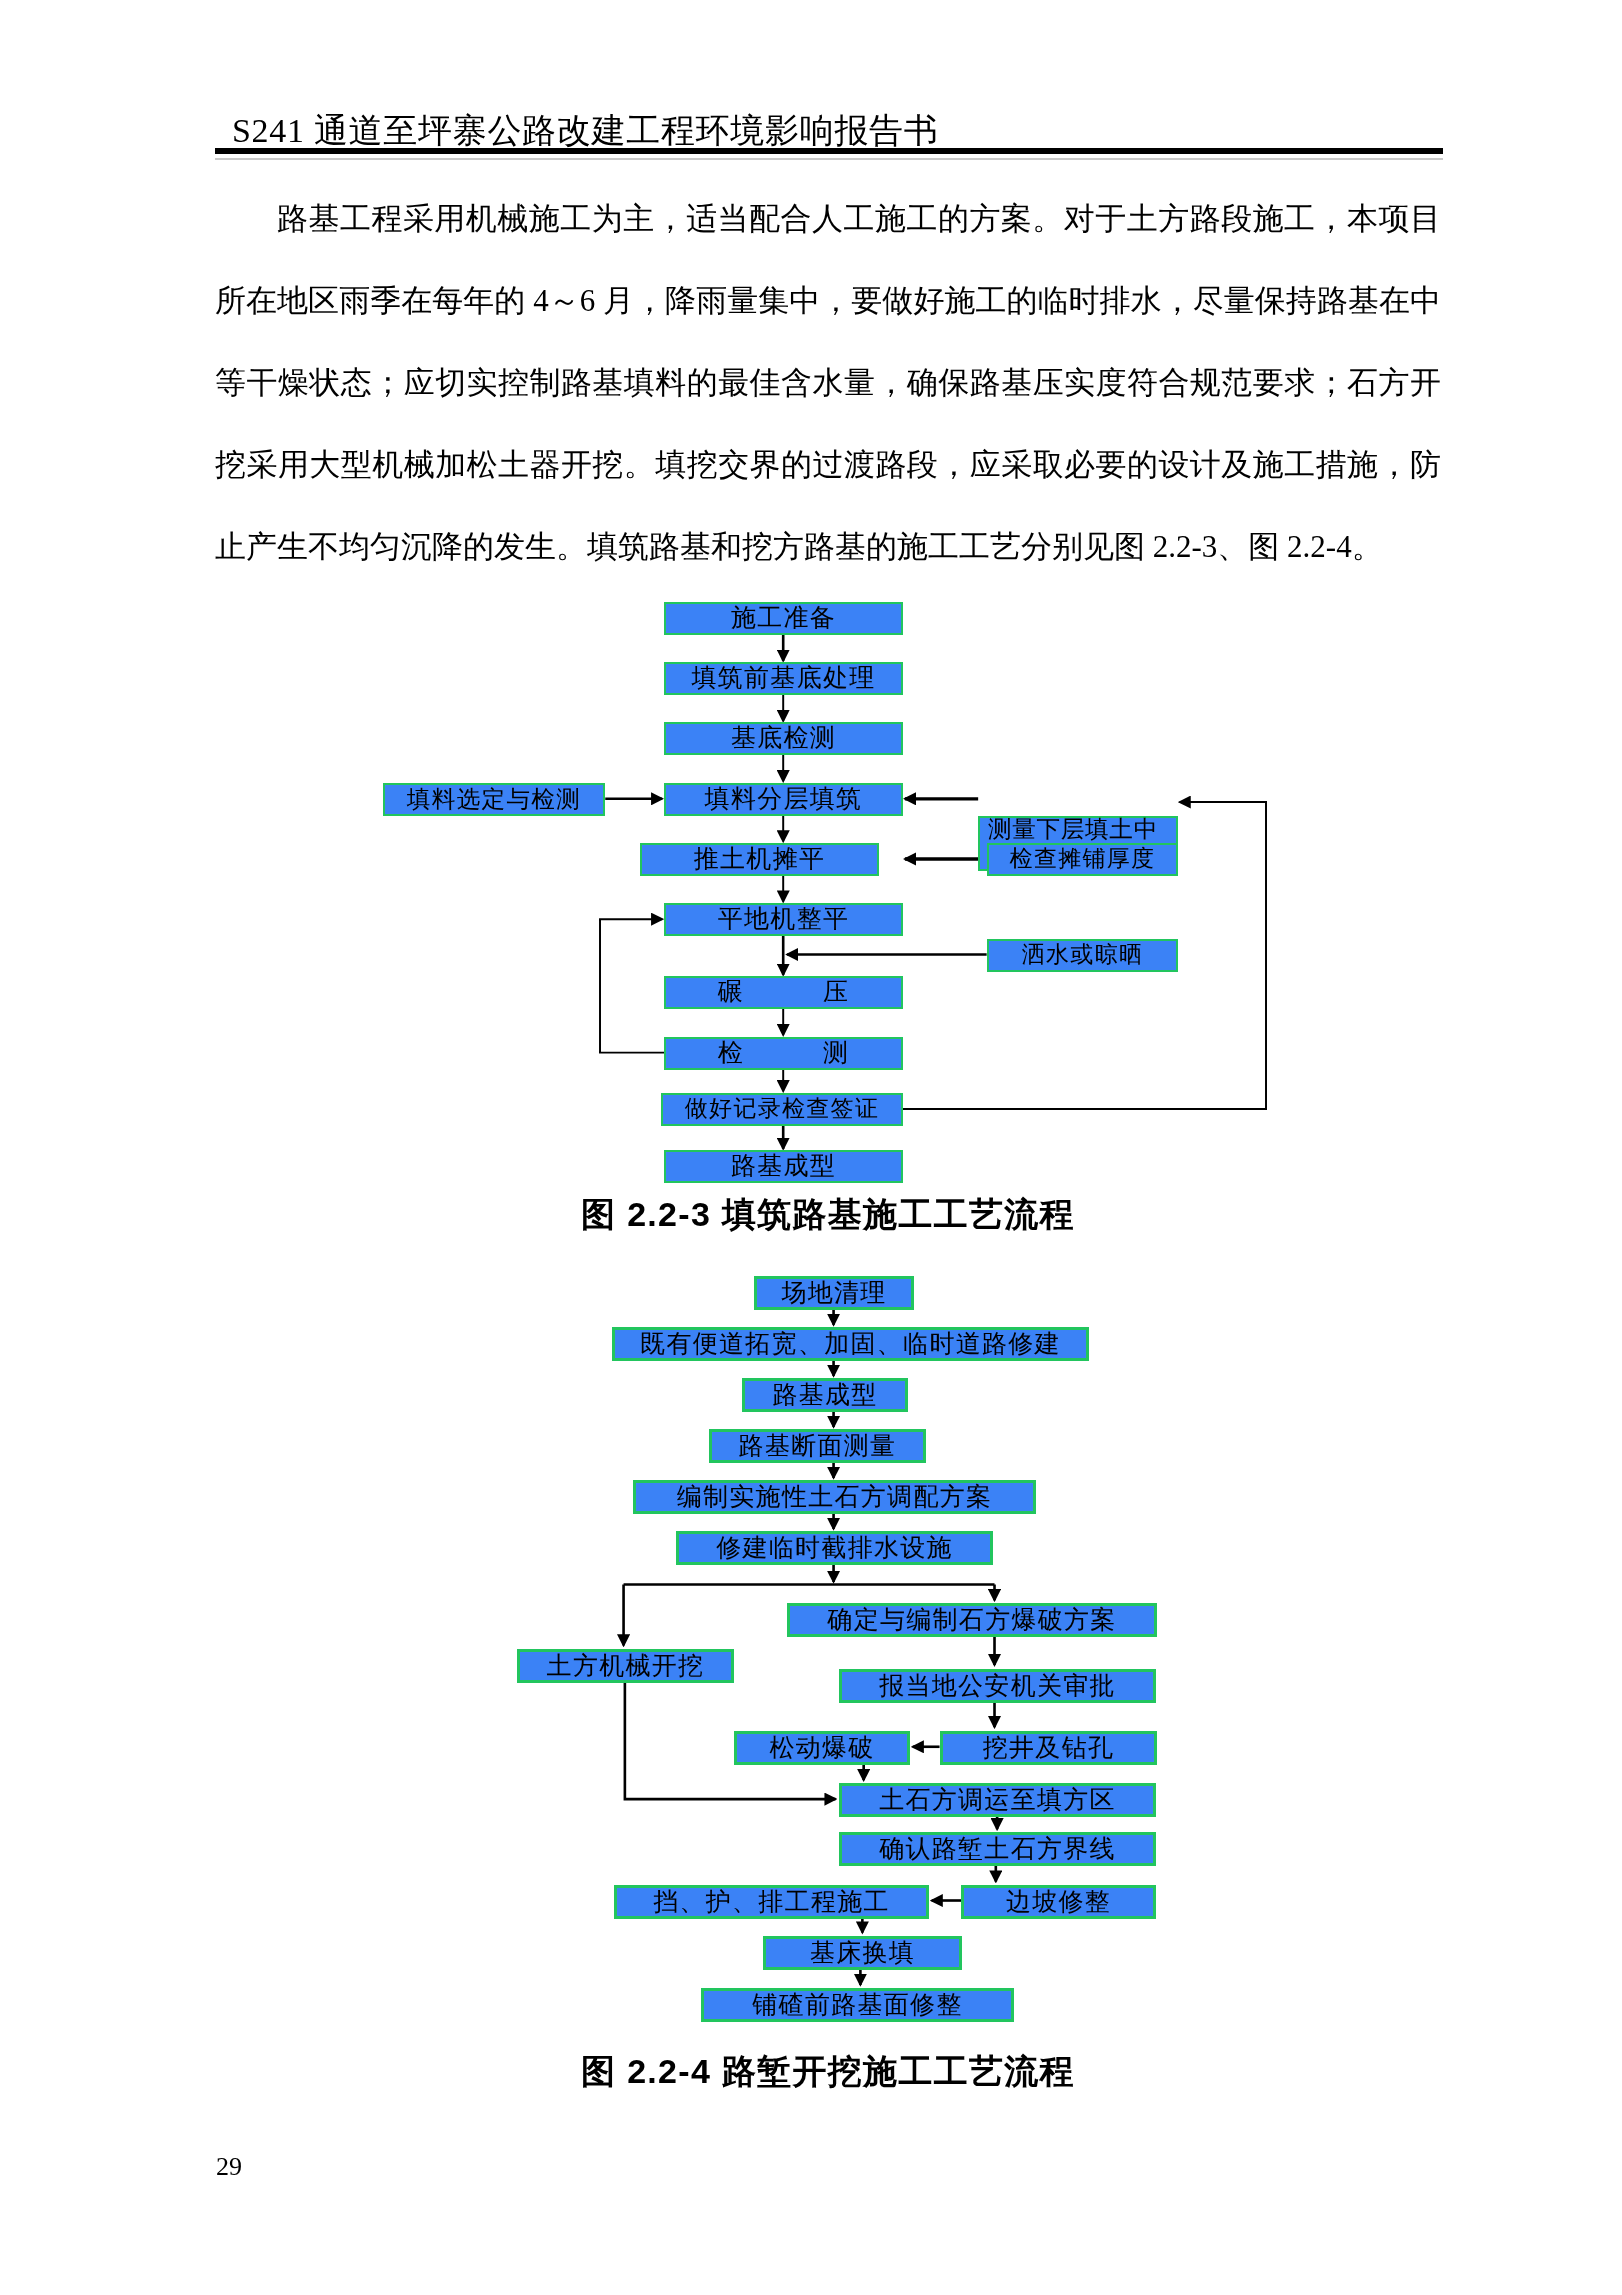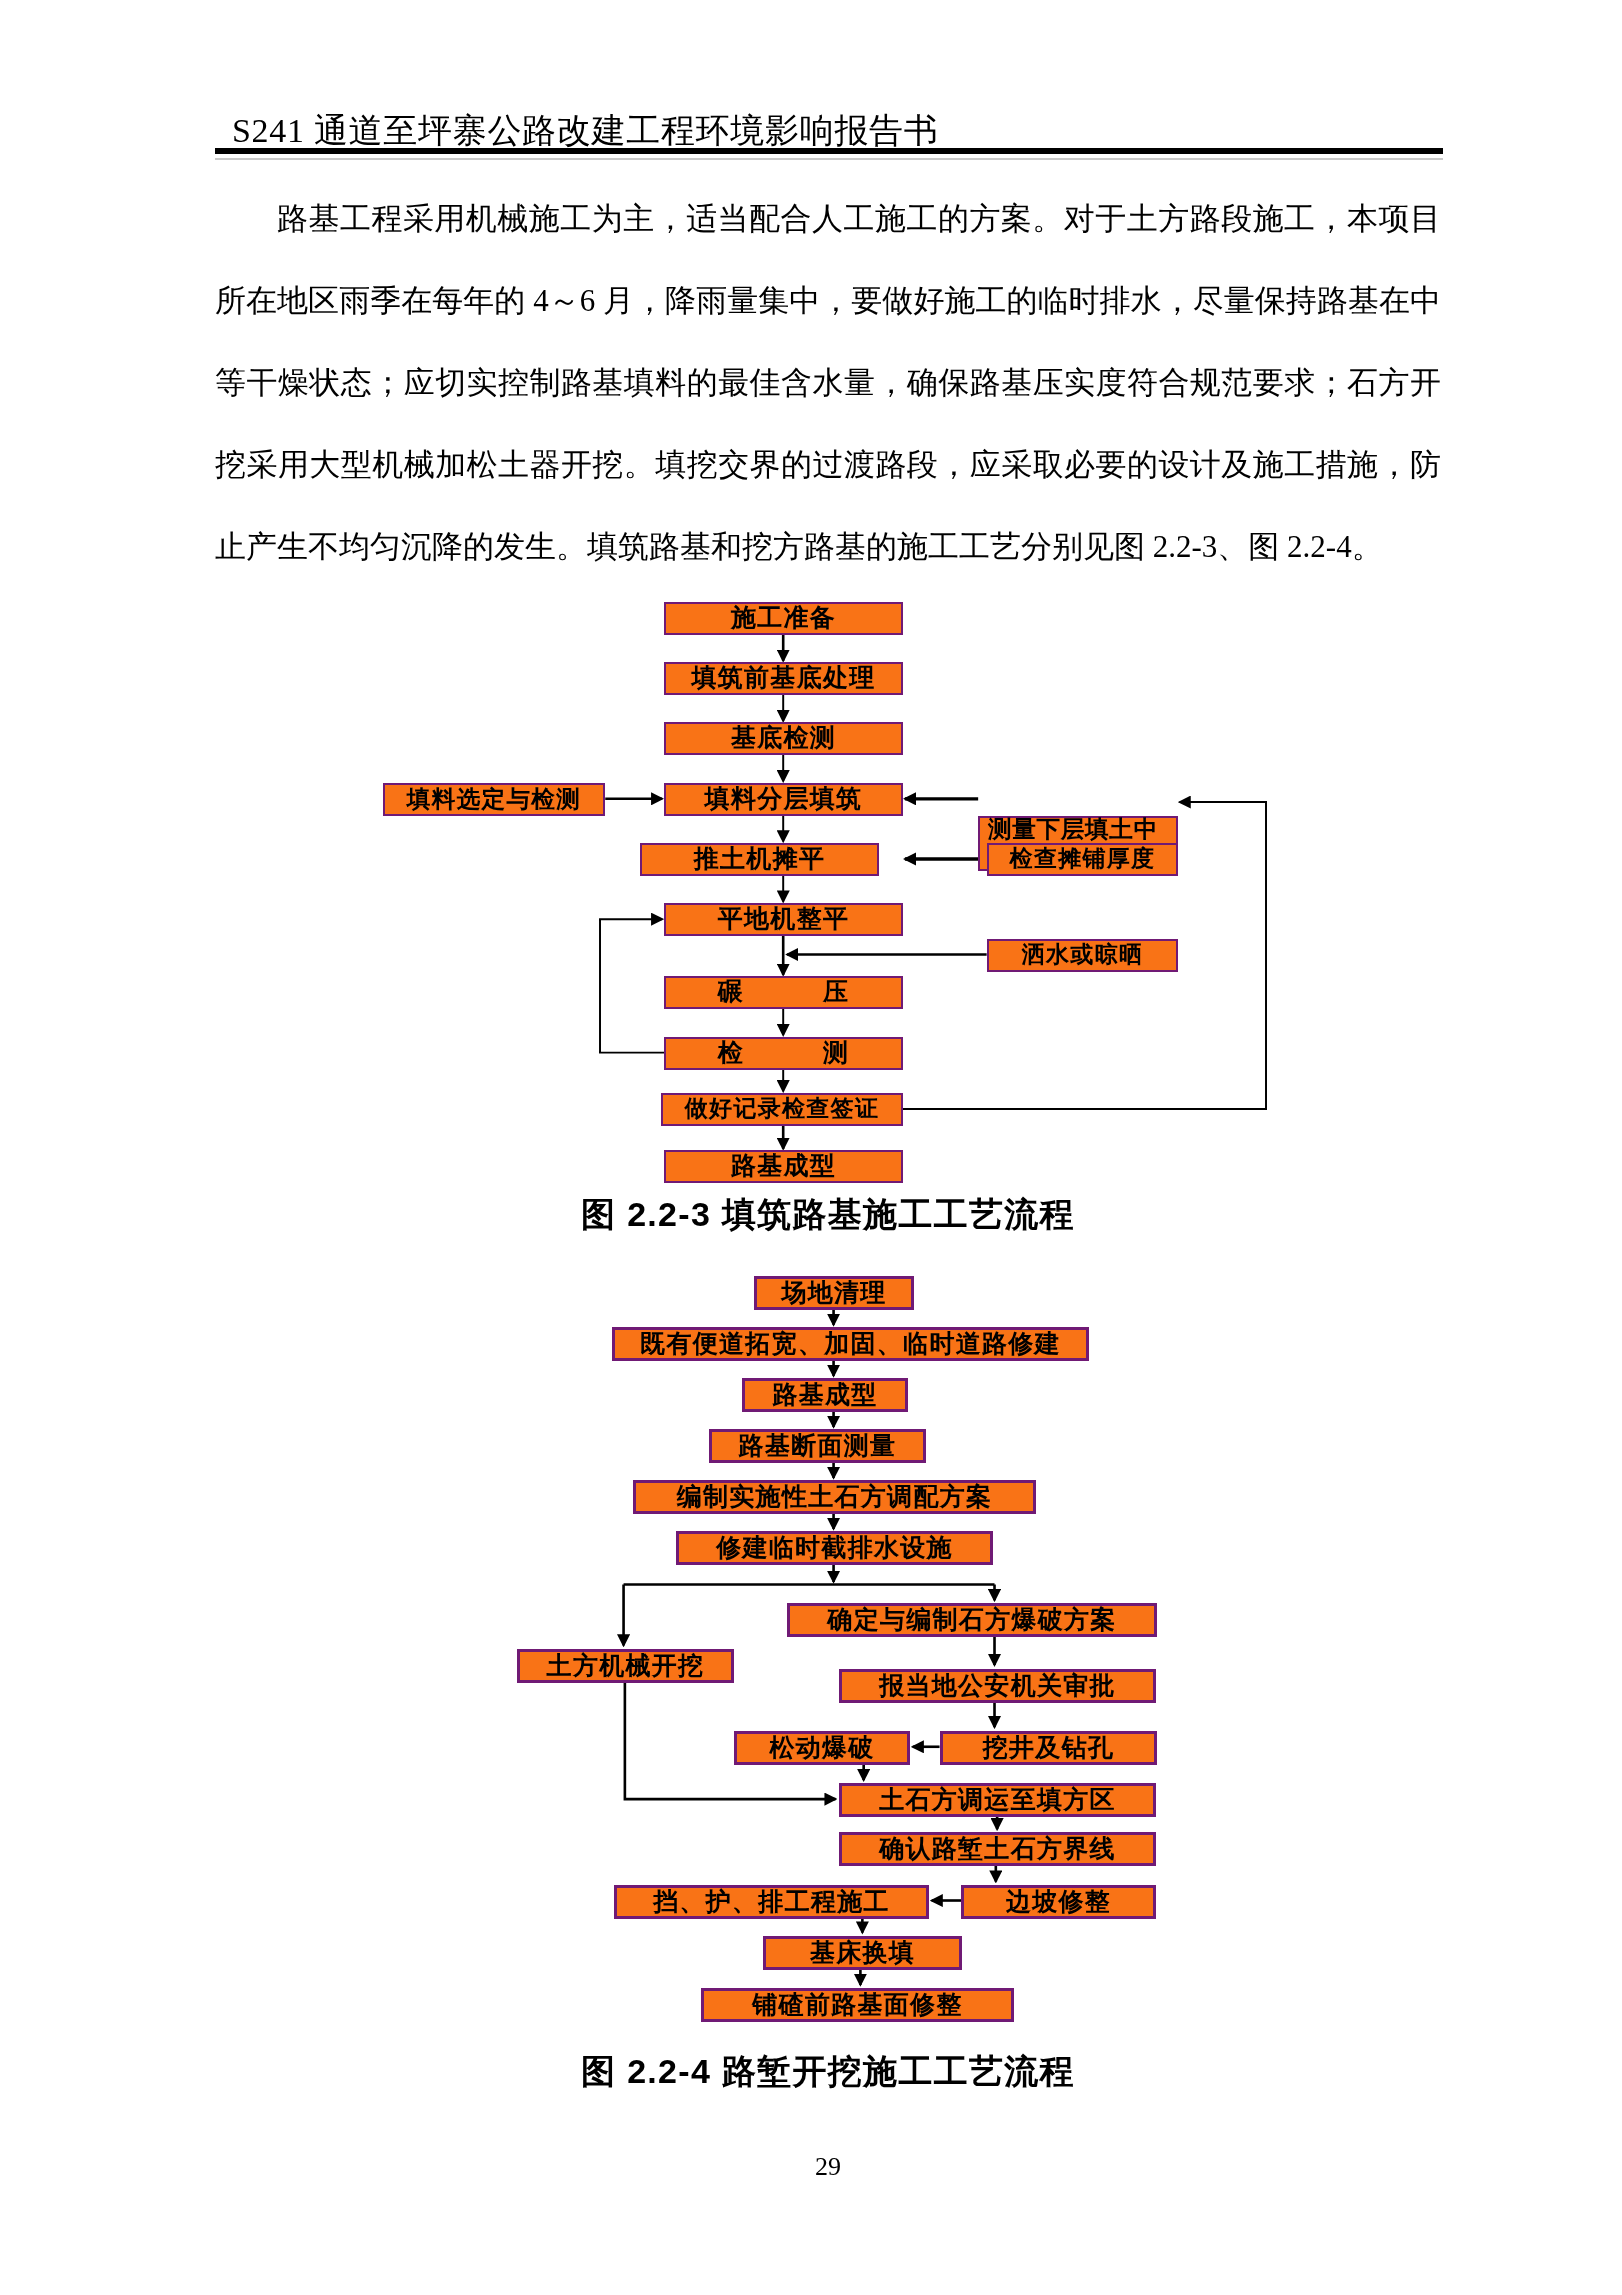--- a/index.html
+++ b/index.html
@@ -19,29 +19,28 @@
     left:215px;top:178px;width:1226px;
     font-size:31px;line-height:82px;text-align:justify;text-indent:2em;
   }
   .fcap{
     left:216px;width:1224px;text-align:center;
     font-family:"Liberation Sans","DejaVu Sans",sans-serif;
     font-weight:700;font-size:34px;letter-spacing:1.3px;
   }
   #connectors{left:0;top:0;width:1622px;height:2295px;}
   .fbox{
-    position:absolute;box-sizing:border-box;background:#f97316;
-    border:2px solid #701a75;display:flex;align-items:center;justify-content:center;
+    position:absolute;box-sizing:border-box;background:#3b82f6;
+    border:2px solid #22c55e;display:flex;align-items:center;justify-content:center;
     font-size:25px;text-align:center;line-height:1.15;letter-spacing:1.3px;
     font-family:"Liberation Serif","DejaVu Serif",serif;
-    font-weight:bold;
   }
   .fb2{border-width:3.3px;font-size:25px;}
   .wrapbox{justify-content:flex-start;text-align:left;padding:1.3px 7.9px;font-size:23.6px;letter-spacing:0.7px;margin-top:40px;}
-  #page-number{left:216px;top:2152px;width:1224px;text-align:center;font-size:26px;}
+  #page-number{left:216px;top:2152px;width:1224px;font-size:26px;}
 </style>
 </head>
 <body>
 
 <div id="page">
 
   <div class="abs" id="header-title">S241 通道至坪寨公路改建工程环境影响报告书</div>
   <div class="abs" id="header-rule"></div>
   <div class="abs" id="header-rule2"></div>
 

